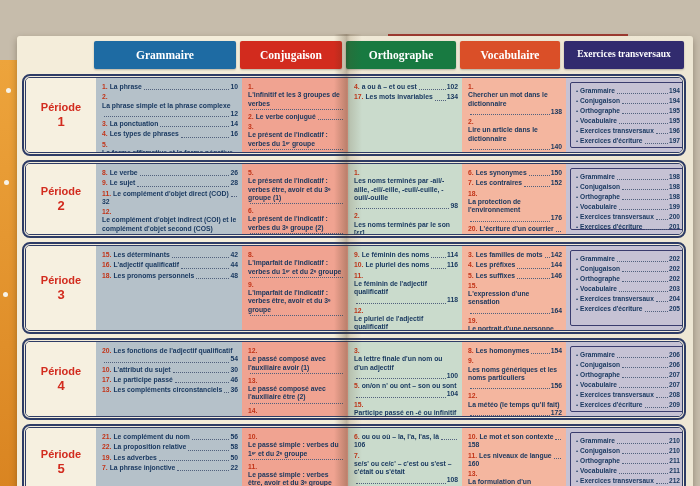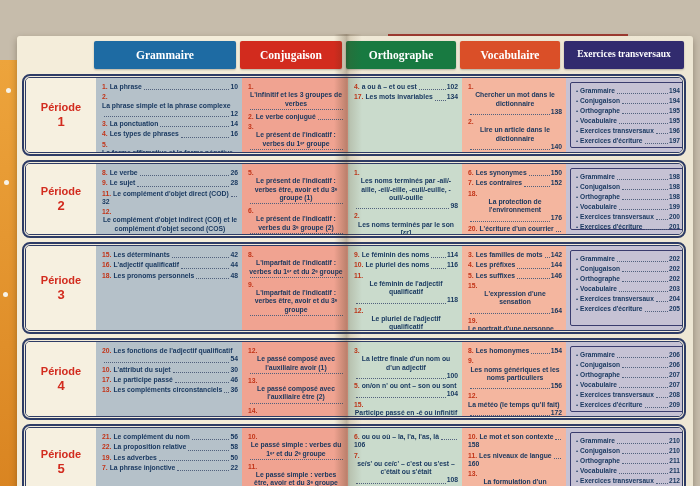--- a/index.html
+++ b/index.html
@@ -28,21 +28,21 @@
   .hdr{flex:none;height:28px;margin:0 2px;border-radius:2px;display:flex;align-items:center;
     justify-content:center;text-align:center;color:#fff;font-weight:bold;
     font-family:"Liberation Serif","DejaVu Serif",serif;font-size:11.5px;
     box-shadow:0 1px 2px rgba(0,0,0,.25);}
   .hdr.small{font-size:9.5px;line-height:1.05;padding:0 6px;box-sizing:border-box;}
   .w-g{width:142px;} .w-c{width:102px;} .w-o{width:110px;} .w-v{width:100px;} .w-e{width:120px;}
 
   
   #rows{position:absolute;left:22px;top:40px;width:664px;z-index:10;}
   .prow{border:2px solid #2e3c66;border-radius:8px;background:#f2ebda;padding:1px;
-    margin-bottom:4px;box-sizing:border-box;text-align:center;}
+    margin-bottom:4px;box-sizing:border-box;}
   .prow-inner{border:1px solid #2e3c66;border-radius:5px;overflow:hidden;display:flex;height:100%;
     box-sizing:border-box;}
   .cell{flex:none;box-sizing:border-box;padding:5px 4px 3px 6px;overflow:hidden;}
   .pcell{width:70px;background:#f6f0e0;display:flex;flex-direction:column;align-items:center;
     justify-content:center;padding:2px;}
   .cw-g{width:146px;} .cw-c{width:106px;} .cw-o{width:114px;} .cw-v{width:104px;} .cw-e{width:124px;}
   .pword{color:#d22b1e;font-weight:bold;font-size:11px;}
   .pnum{color:#d22b1e;font-weight:bold;font-size:13px;margin-top:1px;}
 
   

